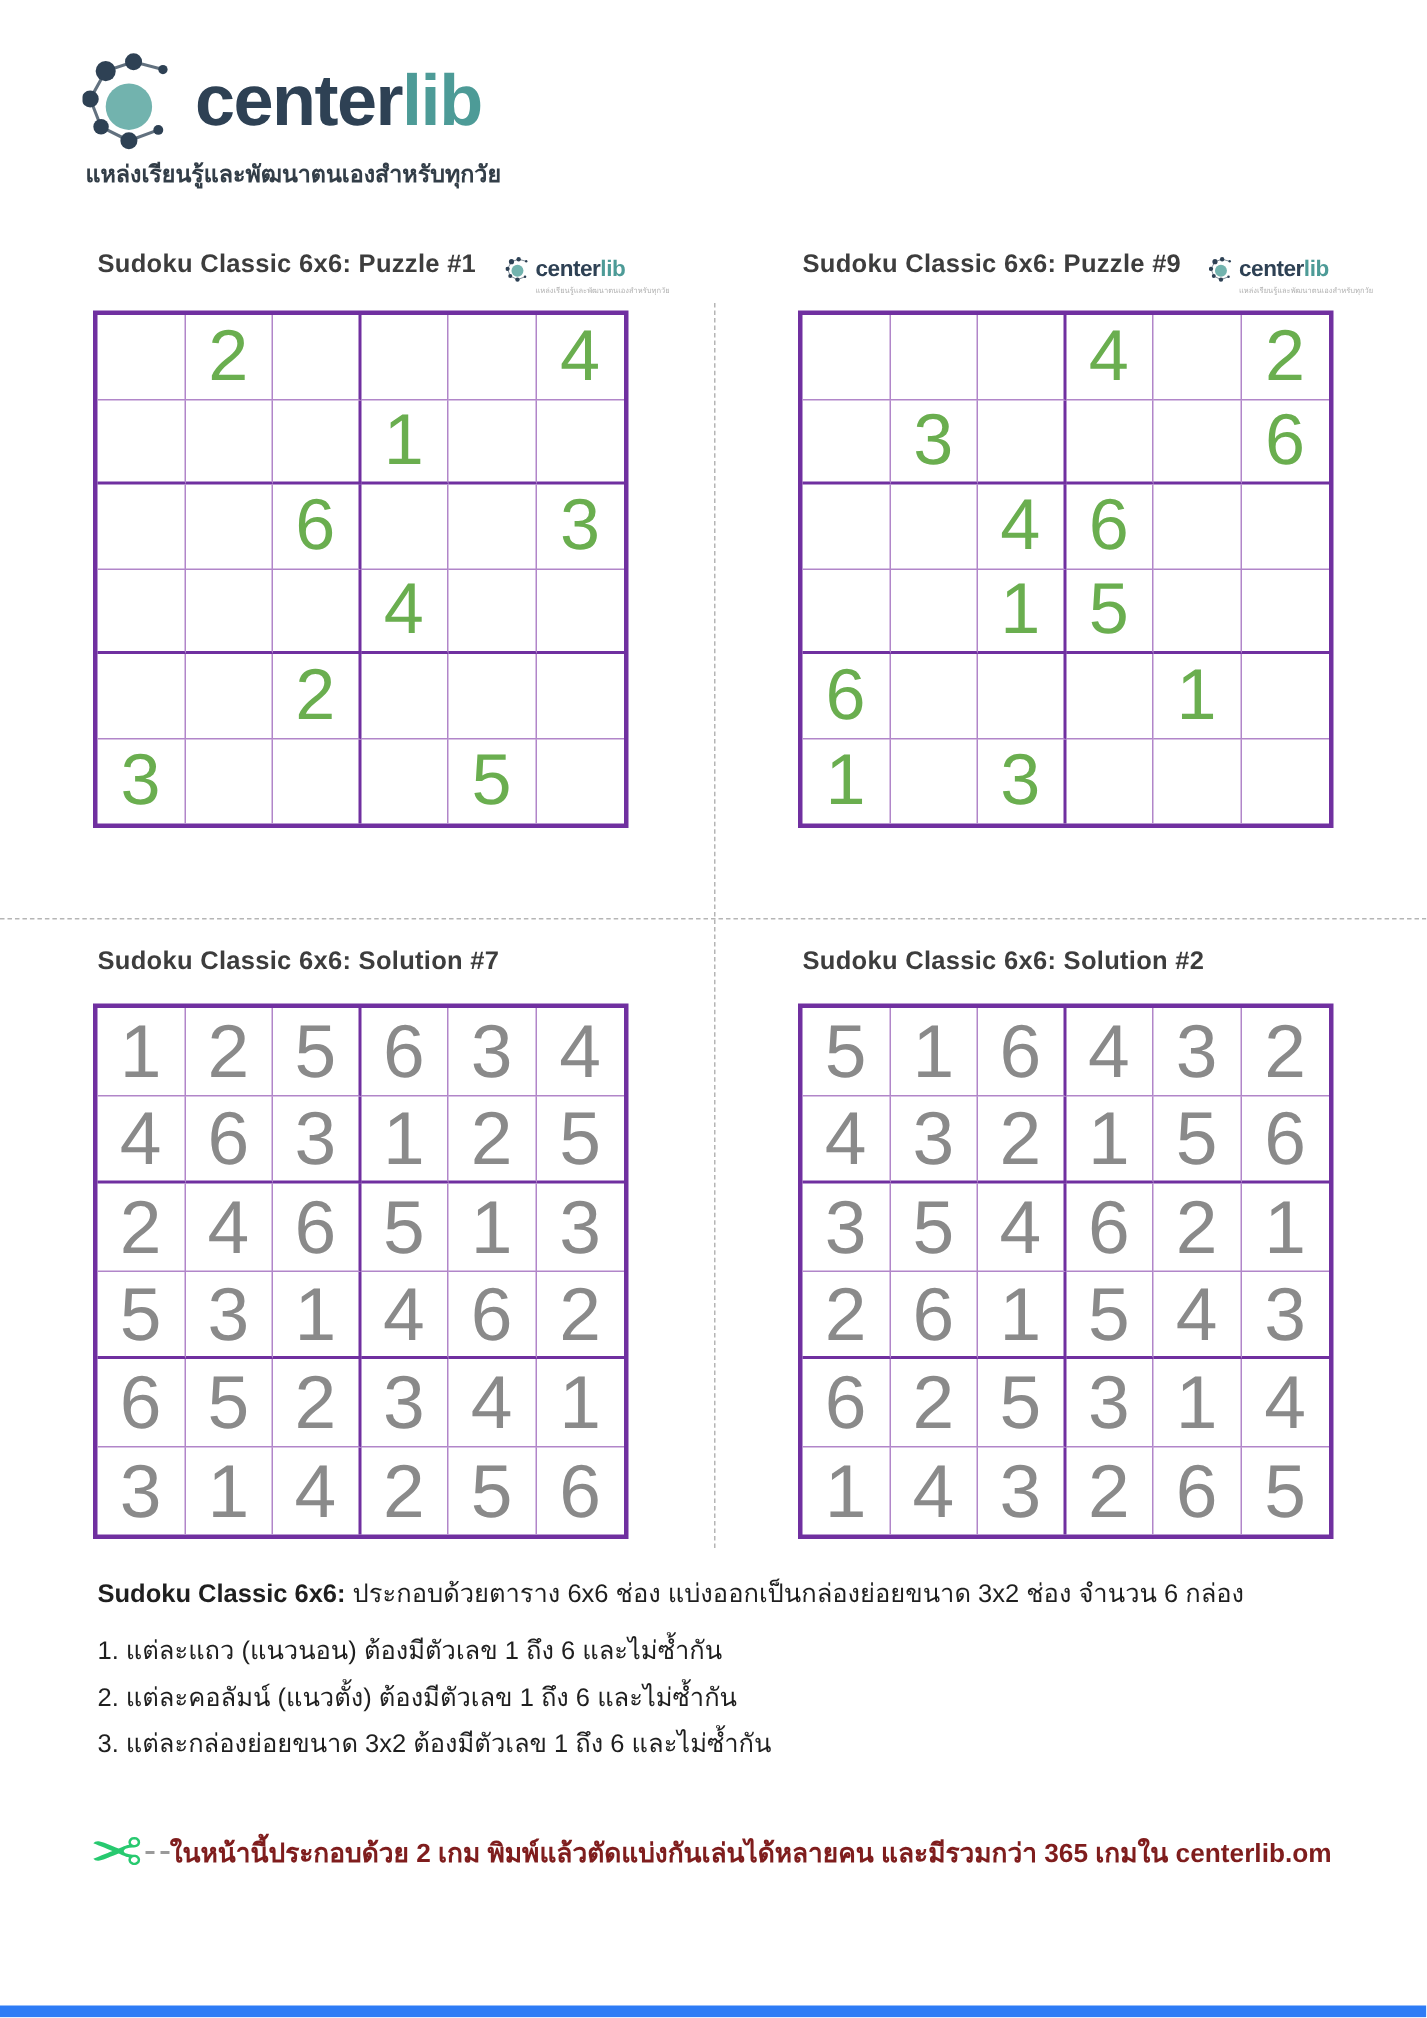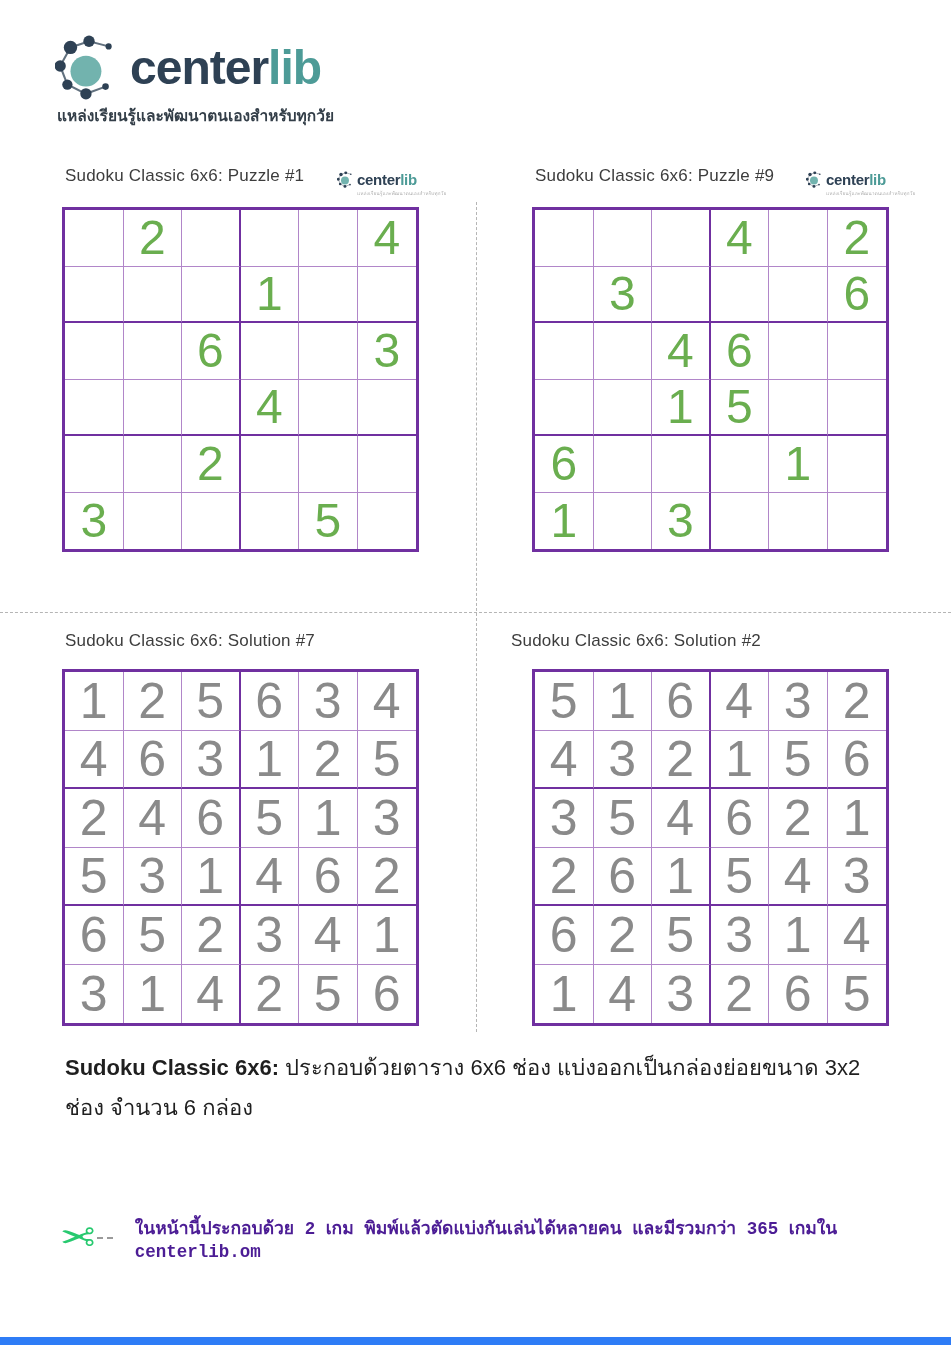--- a/index.html
+++ b/index.html
@@ -8,21 +8,21 @@
     font-family:"Liberation Sans","DejaVu Sans",sans-serif;color:#1f1f1f;
   }
   
   .logo-block{position:absolute;left:55px;top:34px;}
   .logo-row{display:flex;align-items:center;gap:9px;}
   .logo-icon{width:66px;height:66px;}
   .logo-word{font-size:48px;font-weight:600;letter-spacing:-1px;color:var(--logo-navy);}
   .logo-word .lib{color:var(--logo-teal);}
   .logo-tagline{margin-top:3px;margin-left:2px;font-size:15.5px;font-weight:600;color:#333e48;}
   
-  .board-title{position:absolute;font-size:17px;color:var(--title-text);letter-spacing:.2px;}
+  .board-title{position:absolute;font-size:17px;color:var(--title-text);letter-spacing:.2px;font-weight:bold;}
   .mini-logo{position:absolute;width:95px;}
   .mini-row{display:flex;align-items:center;gap:3px;}
   .mini-icon{width:17px;height:17px;}
   .mini-word{font-size:15px;font-weight:600;letter-spacing:-.3px;color:var(--logo-navy);}
   .mini-word .lib{color:var(--logo-teal);}
   .mini-tagline{font-size:5px;color:#b0b0b0;margin-top:1px;margin-left:20px;white-space:nowrap;}
   .grid{
     position:absolute;display:grid;box-sizing:border-box;
     grid-template-columns:repeat(6,1fr);grid-template-rows:repeat(6,1fr);
     width:357px;border:3px solid var(--grid-border);background:#fff;
@@ -38,28 +38,28 @@
   .cell:nth-child(6n){border-right:none;}
   .cell:nth-child(n+7):nth-child(-n+12),
   .cell:nth-child(n+19):nth-child(-n+24){border-bottom:2px solid var(--grid-border);}
   .cell:nth-child(n+31){border-bottom:none;}
   .grid.puzzle .cell{color:var(--puzzle-number);}
   .grid.solution .cell{color:var(--solution-number);font-size:50px;}
   
   .v-divider{position:absolute;left:476px;top:202px;height:830px;width:0;border-left:1px dashed var(--divider);}
   .h-divider{position:absolute;left:0;top:612px;width:951px;height:0;border-top:1px dashed var(--divider);}
   
-  .desc{position:absolute;left:65px;top:1048px;width:840px;font-size:22px;line-height:1.82;color:var(--body-text);}
+  .desc{position:absolute;left:65px;top:1048px;width:840px;font-size:17px;line-height:1.82;color:var(--body-text);}
   .desc .bold{font-weight:bold;}
   .rules{margin-top:7px;}
   
   .footer{position:absolute;left:60px;top:1214px;display:flex;align-items:center;}
   .scissors{font-size:42px;color:var(--scissors-green);display:inline-block;transform:scaleX(-1);line-height:1;}
   .cut-dashes{width:16px;height:0;border-top:2px dashed #9a9a9a;margin-left:2px;}
-  .footer-text{margin-left:22px;font-size:17.5px;font-weight:bold;color:#4c1d95;font-family:Liberation Mono, monospace;}
+  .footer-text{font-size:17.5px;font-weight:bold;color:#7f1d1d;}
   
   .bottom-bar{position:absolute;left:0;bottom:0;width:100%;height:8px;background:var(--bottom-bar);}
 </style>
 </head>
 <body>
 
 <svg width="0" height="0" style="position:absolute" aria-hidden="true">
   <defs>
     <g id="logo-mark">
       <circle cx="30" cy="36" r="15" fill="#72b3ae"></circle>
@@ -83,21 +83,21 @@
           <use href="#logo-mark"></use>
         </svg>
       <div class="logo-word"><span>center</span><span class="lib">lib</span></div>
     </div>
     <div class="logo-tagline">แหล่งเรียนรู้และพัฒนาตนเองสำหรับทุกวัย</div>
   </div>
 
   <div class="board-title" style="left:65px;top:166px;">Sudoku Classic 6x6: Puzzle #1</div>
   <div class="board-title" style="left:535px;top:166px;">Sudoku Classic 6x6: Puzzle #9</div>
   <div class="board-title" style="left:65px;top:631px;">Sudoku Classic 6x6: Solution #7</div>
-  <div class="board-title" style="left:511px;top:631px;">Sudoku Classic 6x6: Solution #2</div>
+  <div class="board-title" style="left:535px;top:631px;">Sudoku Classic 6x6: Solution #2</div>
 
   <div class="mini-logo" style="left:337px;top:171px;">
     <div class="mini-row">
       <svg class="mini-icon" viewBox="0 0 64 64">
           <use href="#logo-mark"></use>
         </svg>
       <span class="mini-word"><span>center</span><span class="lib">lib</span></span>
     </div>
     <div class="mini-tagline">แหล่งเรียนรู้และพัฒนาตนเองสำหรับทุกวัย</div>
   </div>
@@ -262,20 +262,25 @@
       <div class="cell">2</div>
       <div class="cell">6</div>
       <div class="cell">5</div>
     </div>
 
   <div class="v-divider"></div>
   <div class="h-divider"></div>
 
   <div class="desc">
     <div><span class="bold">Sudoku Classic 6x6:</span> <span>ประกอบด้วยตาราง 6x6 ช่อง แบ่งออกเป็นกล่องย่อยขนาด 3x2 ช่อง จำนวน 6 กล่อง</span></div>
+    <div class="rules">
+      <div>1. แต่ละแถว (แนวนอน) ต้องมีตัวเลข 1 ถึง 6 และไม่ซ้ำกัน</div>
+      <div>2. แต่ละคอลัมน์ (แนวตั้ง) ต้องมีตัวเลข 1 ถึง 6 และไม่ซ้ำกัน</div>
+      <div>3. แต่ละกล่องย่อยขนาด 3x2 ต้องมีตัวเลข 1 ถึง 6 และไม่ซ้ำกัน</div>
+    </div>
   </div>
 
   <div class="footer">
     <span class="scissors">✂</span>
     <span class="cut-dashes"></span>
     <span class="footer-text">ในหน้านี้ประกอบด้วย 2 เกม พิมพ์แล้วตัดแบ่งกันเล่นได้หลายคน และมีรวมกว่า 365 เกมใน centerlib.om</span>
   </div>
 
   <div class="bottom-bar"></div>
 

